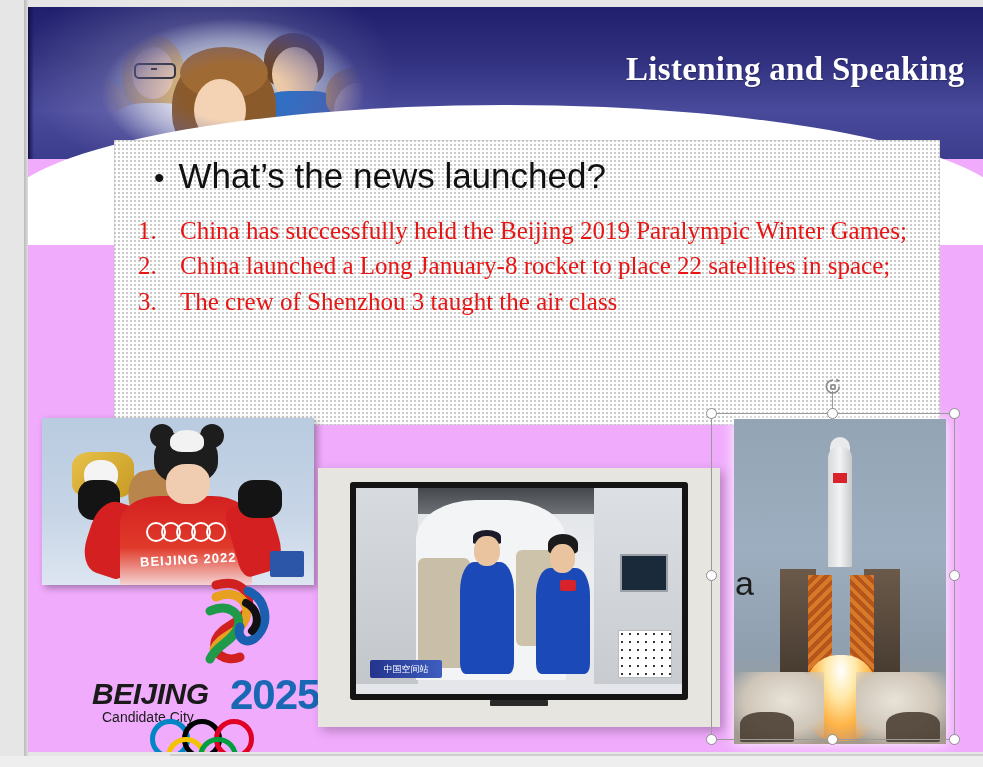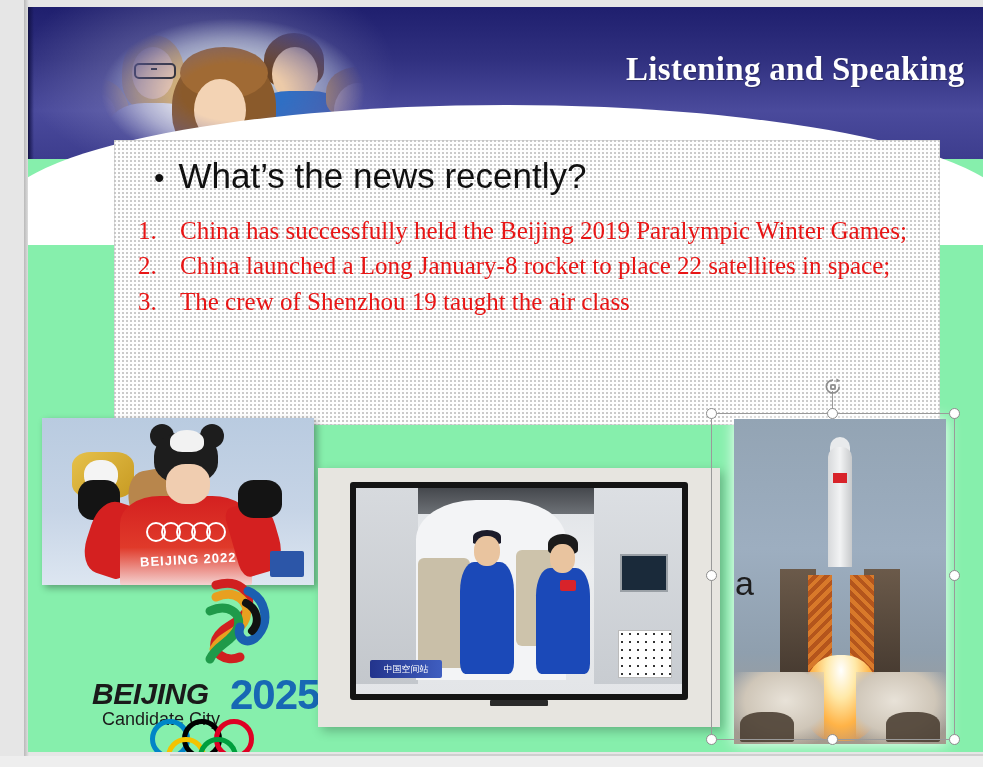--- a/index.html
+++ b/index.html
@@ -42,21 +42,21 @@
     width: 983px; height: 7px;
     background: #e6e6e6;
   }
 
   
   .slide {
     position: absolute;
     left: 28px; top: 7px;
     width: 955px;
     height: 745px;
-    background: #86efac;
+    background: #f0abfc;
     overflow: hidden;
   }
 
   
   .banner {
     position: absolute;
     left: 0; top: 0;
     width: 955px;
     height: 152px;
     background:
@@ -237,21 +237,21 @@
   .bj-text-row { position: absolute; left: 0px; top: 96px; width: 250px; height: 48px; }
   .bj-beijing {
     position: absolute; left: 2px; top: 4px;
     font-family: "Liberation Sans", sans-serif;
     font-weight: bold; font-style: italic;
     font-size: 30px; color: #1a1a1a; letter-spacing: -0.5px;
   }
   .bj-candidate {
     position: absolute; left: 12px; top: 36px;
     font-family: "Liberation Sans", sans-serif;
-    font-size: 18px; color: #1a1a1a;
+    font-size: 14px; color: #1a1a1a;
   }
   .bj-2022 {
     position: absolute; left: 140px; top: -2px;
     font-family: "Liberation Sans", sans-serif;
     font-size: 42px; font-weight: 600; color: #1868b4; letter-spacing: -1px;
   }
   .bj-rings { position: absolute; left: 60px; top: 142px; width: 136px; height: 46px; }
   .bj-rings i { position: absolute; width: 40px; height: 40px; border-width: 5px; border-style: solid; border-radius: 50%; box-sizing: border-box; }
 
   
@@ -422,35 +422,35 @@
       <div class="title-sub">Listening and Speaking</div>
     </div>
 
     <div class="swoosh"></div>
 
 
     <div class="content-box">
 
       <div class="bullet-line">
         <span class="bullet-dot">•</span>
-        <span>What’s the news recently?</span>
+        <span>What’s the news launched?</span>
       </div>
 
       <ol class="numbered-list">
         <li>
           <span class="li-num">1.</span>
           <span class="li-text">China has successfully held the Beijing 2019 Paralympic Winter Games;</span>
         </li>
         <li>
           <span class="li-num">2.</span>
           <span class="li-text">China launched a Long January-8  rocket to place 22 satellites in space;</span>
         </li>
         <li>
           <span class="li-num">3.</span>
-          <span class="li-text">The crew of Shenzhou 19 taught the air class</span>
+          <span class="li-text">The crew of Shenzhou 3 taught the air class</span>
         </li>
       </ol>
     </div>
 
     <div class="pic pic-snowboarder">
       <div class="snb-medal"></div>
         <div class="snb-medal2"></div>
       <div class="snb-gloveL"></div>
       <div class="snb-armL"></div>
       <div class="snb-hair"></div>

